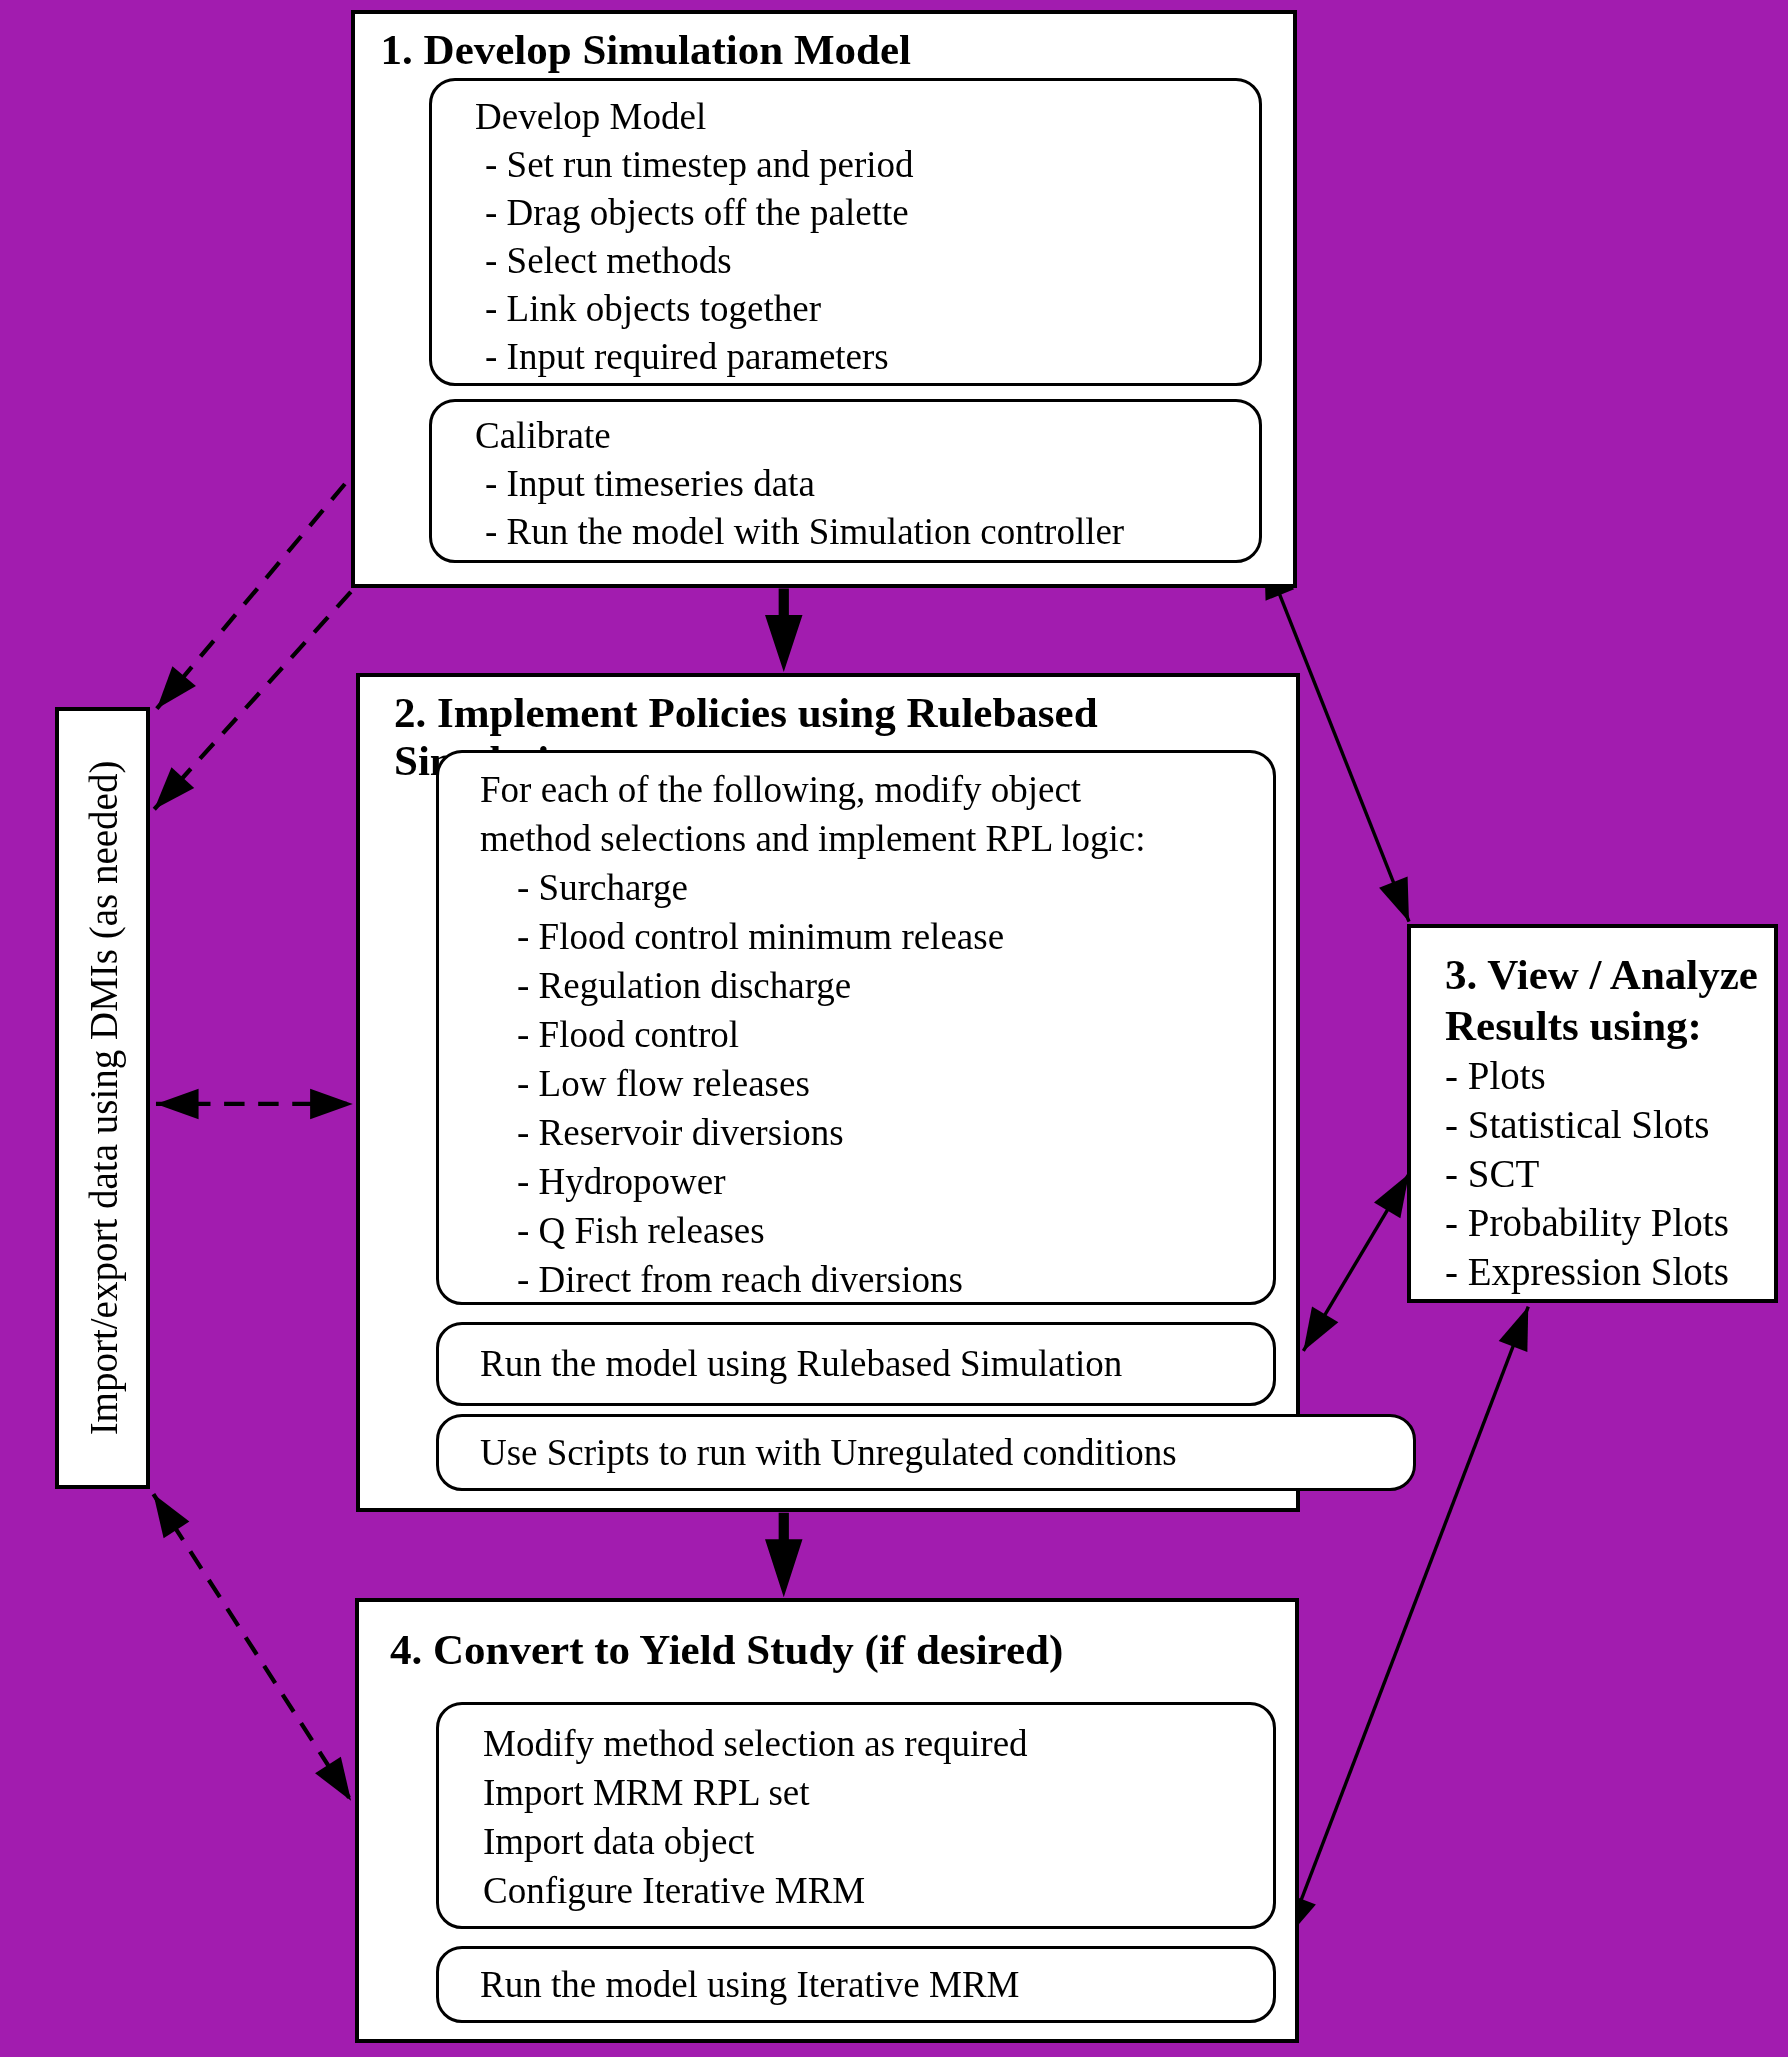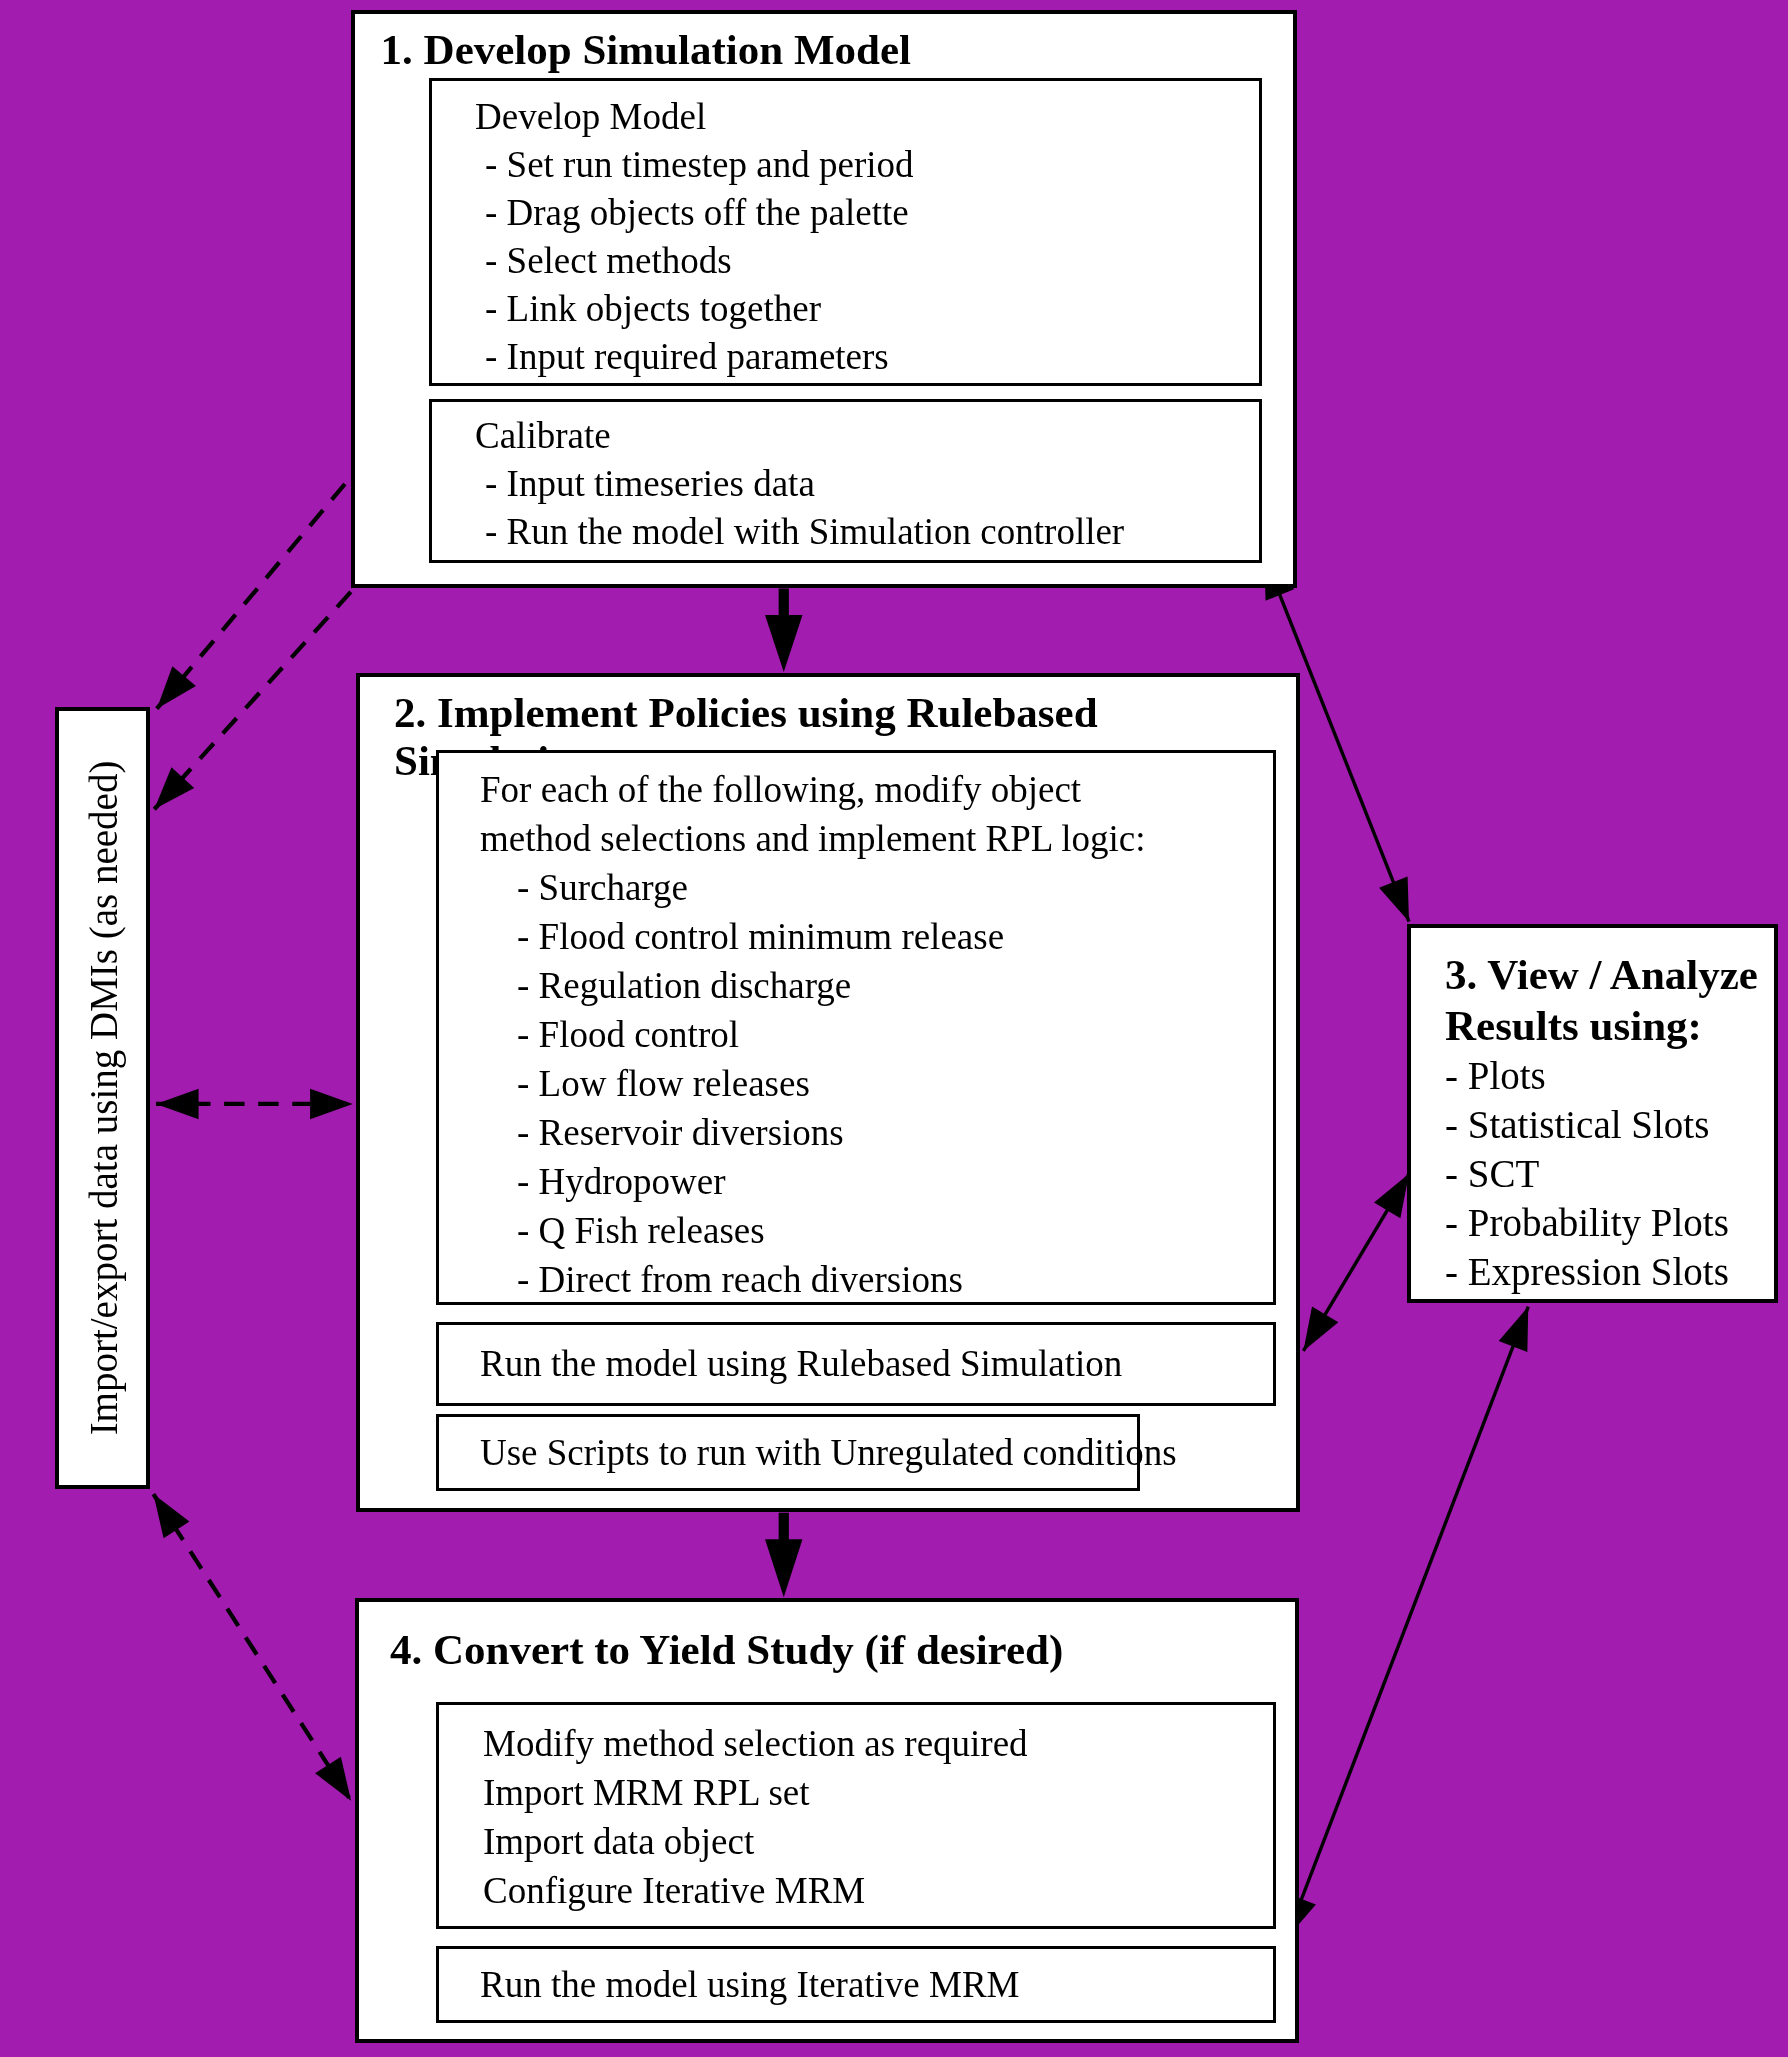--- a/index.html
+++ b/index.html
@@ -3,42 +3,42 @@
 <meta charset="utf-8">
 <style>
   html,body { margin:0; padding:0; background:#ffffff; }
   .canvas {
     position:relative; width:1789px; height:2058px;
     background:#a21caf; color:#000;
     font-family:"Liberation Serif","DejaVu Serif",serif;
     overflow:hidden;
   }
   .box { position:absolute; box-sizing:border-box; background:#ffffff; border:4.3px solid #000; }
-  .inner { border-width:3.4px; }
+  .inner { border-width:3.4px;border-radius:26px; }
   .title { font-weight:bold; font-size:43px; line-height:48px; }
   .txt  { font-size:37px; line-height:48px; white-space:pre; }
   .arrows { position:absolute; left:0; top:0; pointer-events:none; }
 
   
   .b1 { left:351px; top:10.2px; width:946px; height:578px; }
   .b1 .title { padding:12px 0 0 25.6px; }
   .b1-develop  { left:429px; top:78px;  width:833px; height:308px; padding-top:12px; }
   .b1-calibrate{ left:429px; top:399px; width:833px; height:164px; padding-top:10.2px; }
   .b1-develop .heading, .b1-calibrate .heading { padding-left:43px; }
   .b1-develop .item, .b1-calibrate .item { padding-left:53px; }
 
   
   .b2 { left:356px; top:673px; width:944px; height:839px; }
   .b2 .title { padding:12px 0 0 34px; }
   .b2-policy { left:436px; top:750px; width:840px; height:555px; padding-top:12px; }
   .b2-policy .txt { line-height:49px; }
   .b2-policy .intro { padding-left:41px; }
   .b2-policy .item  { padding-left:78px; }
   .b2-run     { left:436px; top:1322px; width:840px; height:84px; display:flex; align-items:center; padding-left:41px; }
-  .b2-scripts { left:436px; top:1414px; width:704px; height:77px; display:flex; align-items:center; padding-left:41px; }
+  .b2-scripts { left:436px; top:1414px; width:980px; height:77px; display:flex; align-items:center; padding-left:41px; }
 
   
   .b3 { left:1407px; top:924px; width:371px; height:379px; padding:21px 0 0 34px; }
   .b3 .title { line-height:51px; }
   .b3 .item { font-size:39px; line-height:49px; }
 
   
   .b4 { left:355px; top:1598px; width:944px; height:445px; }
   .b4 .title { padding:24px 0 0 31px; }
   .b4-steps { left:436px; top:1702px; width:840px; height:227px; padding-top:13.6px; }

